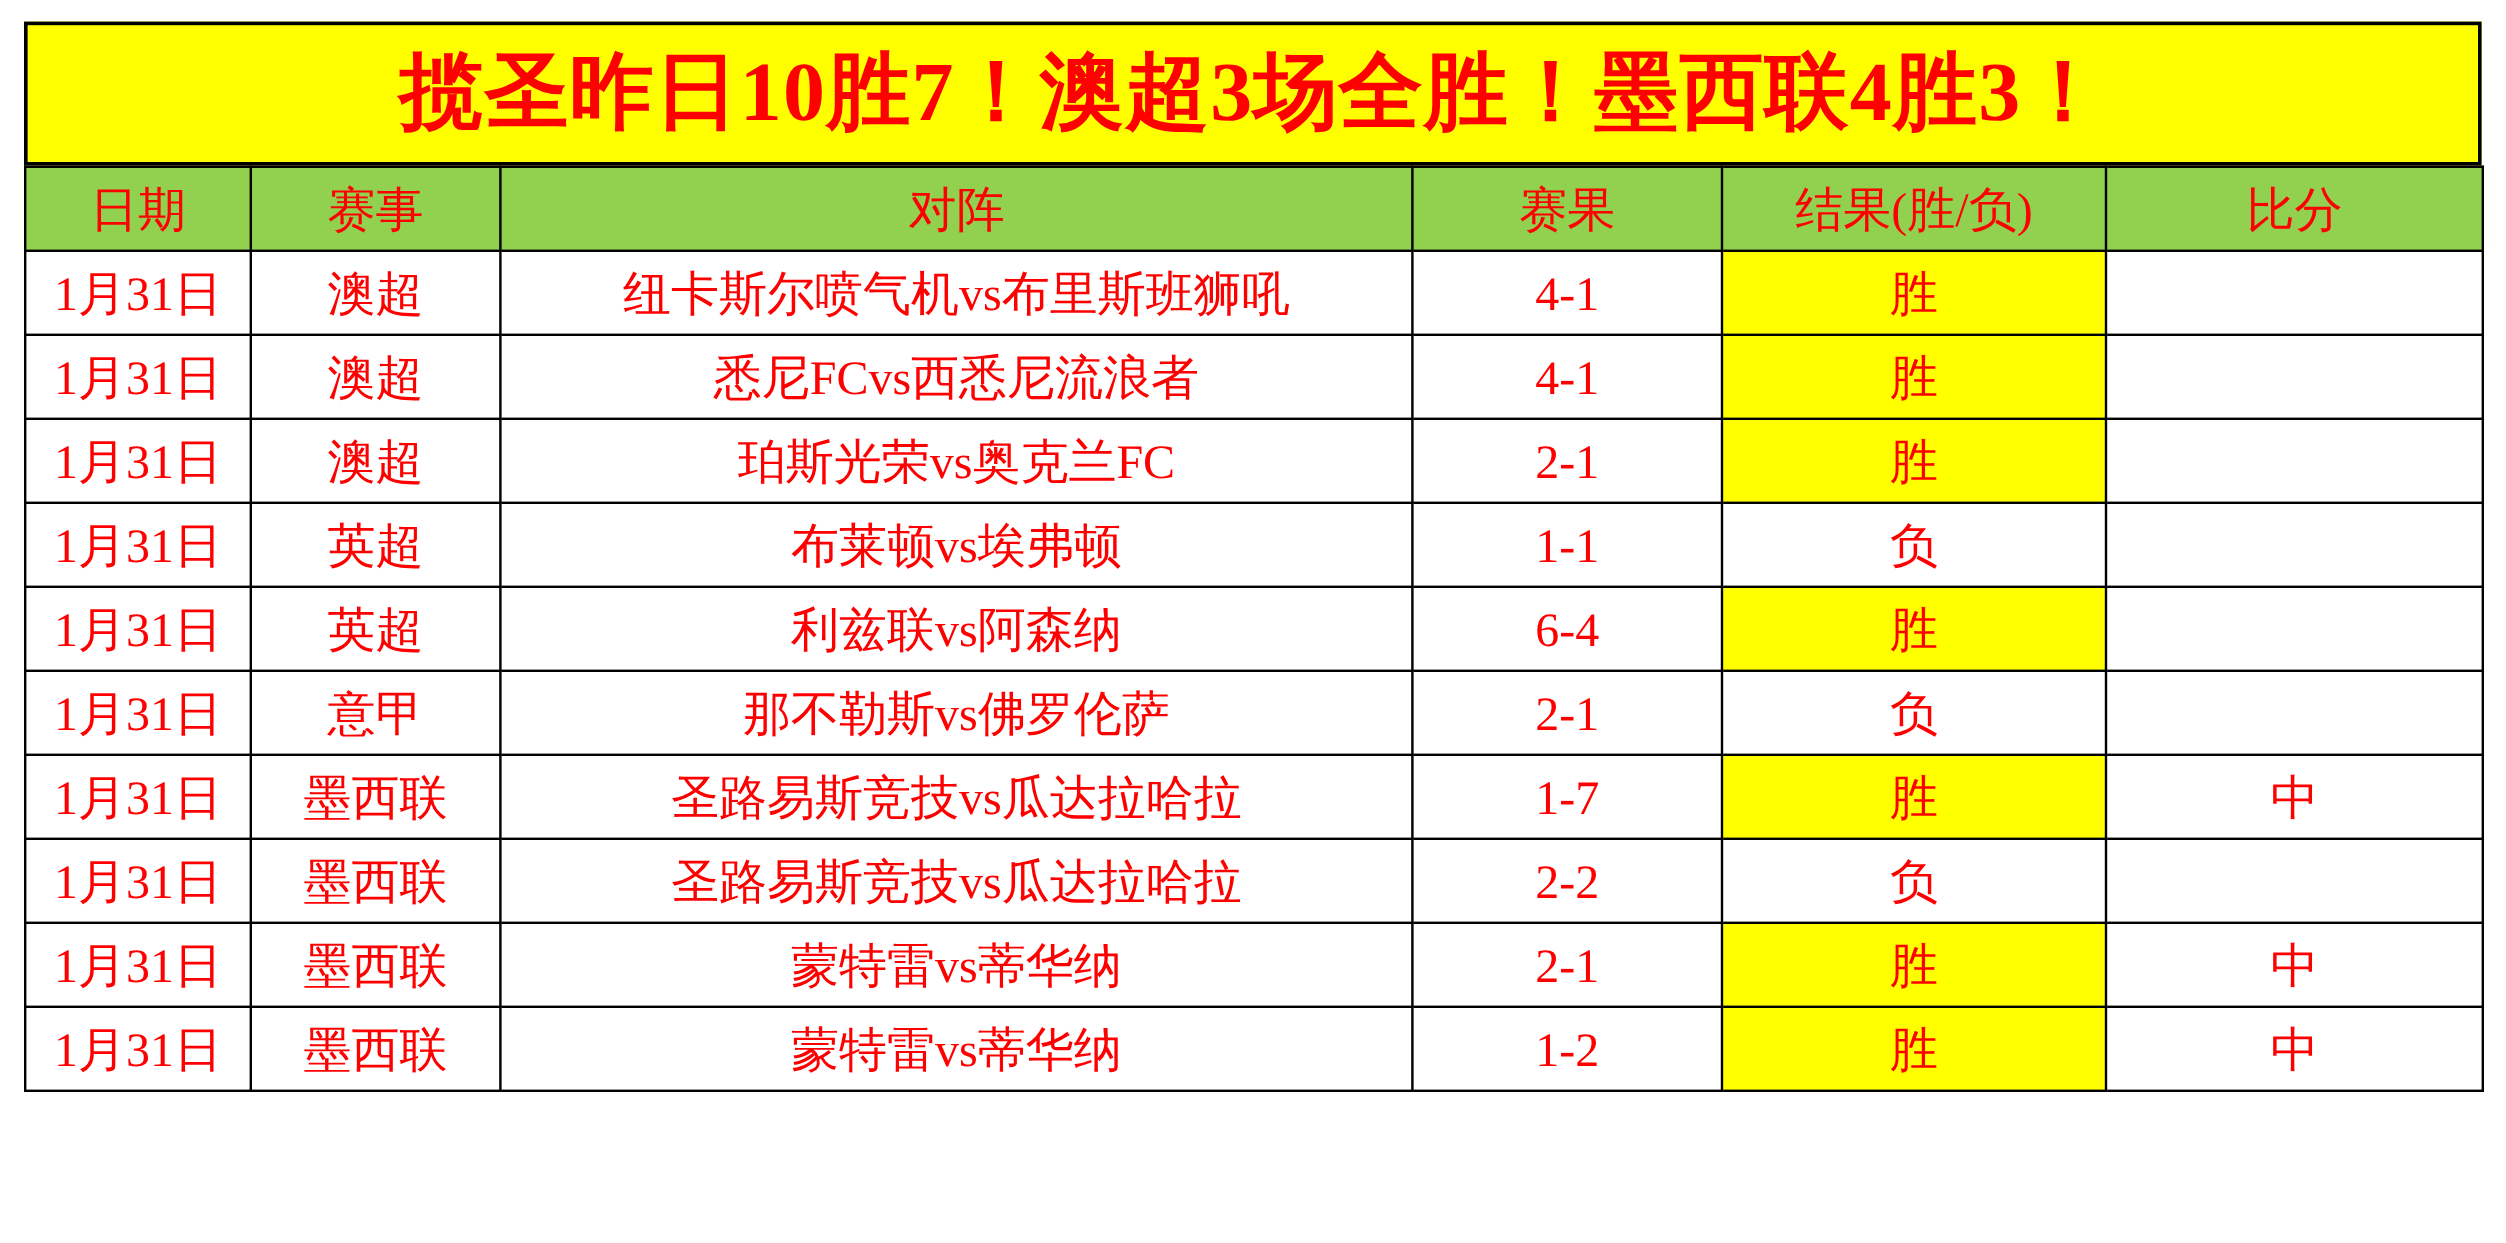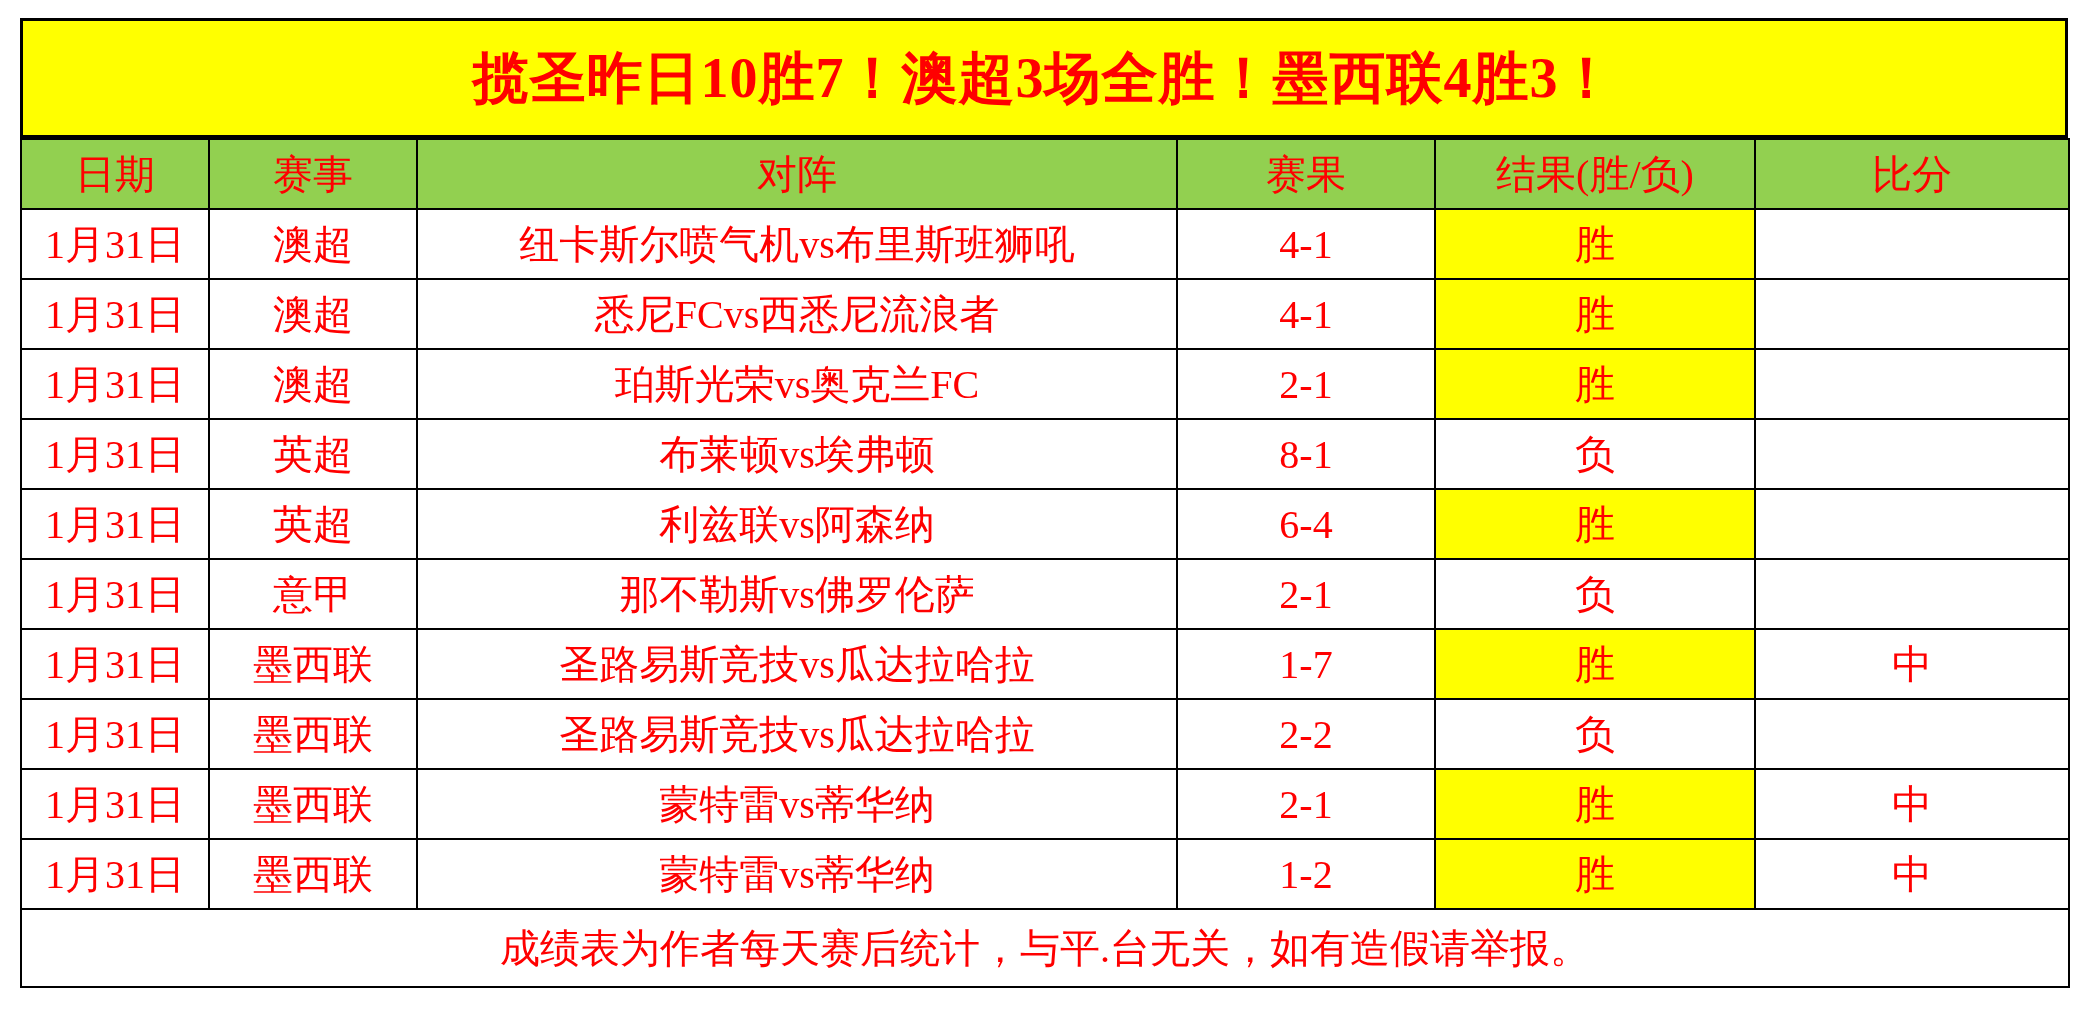--- a/index.html
+++ b/index.html
@@ -25,21 +25,21 @@
     width: 100%;
     height: 120px;
     background: #ffff00;
     border: 3px solid #000000;
     display: flex;
     align-items: center;
     justify-content: center;
   }
   .banner-text {
     color: #ff0000;
-    font-size: 56px;
+    font-size: 70px;
     font-weight: bold;
     line-height: 1;
     letter-spacing: 1px;
     white-space: nowrap;
   }
   table.results {
     width: 100%;
     border-collapse: collapse;
     table-layout: fixed;
     margin-top: 0px;
@@ -139,21 +139,21 @@
         <td>澳超</td>
         <td>珀斯光荣vs奥克兰FC</td>
         <td>2-1</td>
         <td class="result-win">胜</td>
         <td class="bifen"></td>
       </tr>
       <tr>
         <td>1月31日</td>
         <td>英超</td>
         <td>布莱顿vs埃弗顿</td>
-        <td>8-1</td>
+        <td>1-1</td>
         <td class="result-lose">负</td>
         <td class="bifen"></td>
       </tr>
       <tr>
         <td>1月31日</td>
         <td>英超</td>
         <td>利兹联vs阿森纳</td>
         <td>6-4</td>
         <td class="result-win">胜</td>
         <td class="bifen"></td>
@@ -191,19 +191,16 @@
         <td class="bifen">中</td>
       </tr>
       <tr>
         <td>1月31日</td>
         <td>墨西联</td>
         <td>蒙特雷vs蒂华纳</td>
         <td>1-2</td>
         <td class="result-win">胜</td>
         <td class="bifen">中</td>
       </tr>
-      <tr class="footer-row">
-        <td colspan="6">成绩表为作者每天赛后统计，与平.台无关，如有造假请举报。</td>
-      </tr>
     </tbody>
   </table>
 
 </div>
 
 </body></html>

